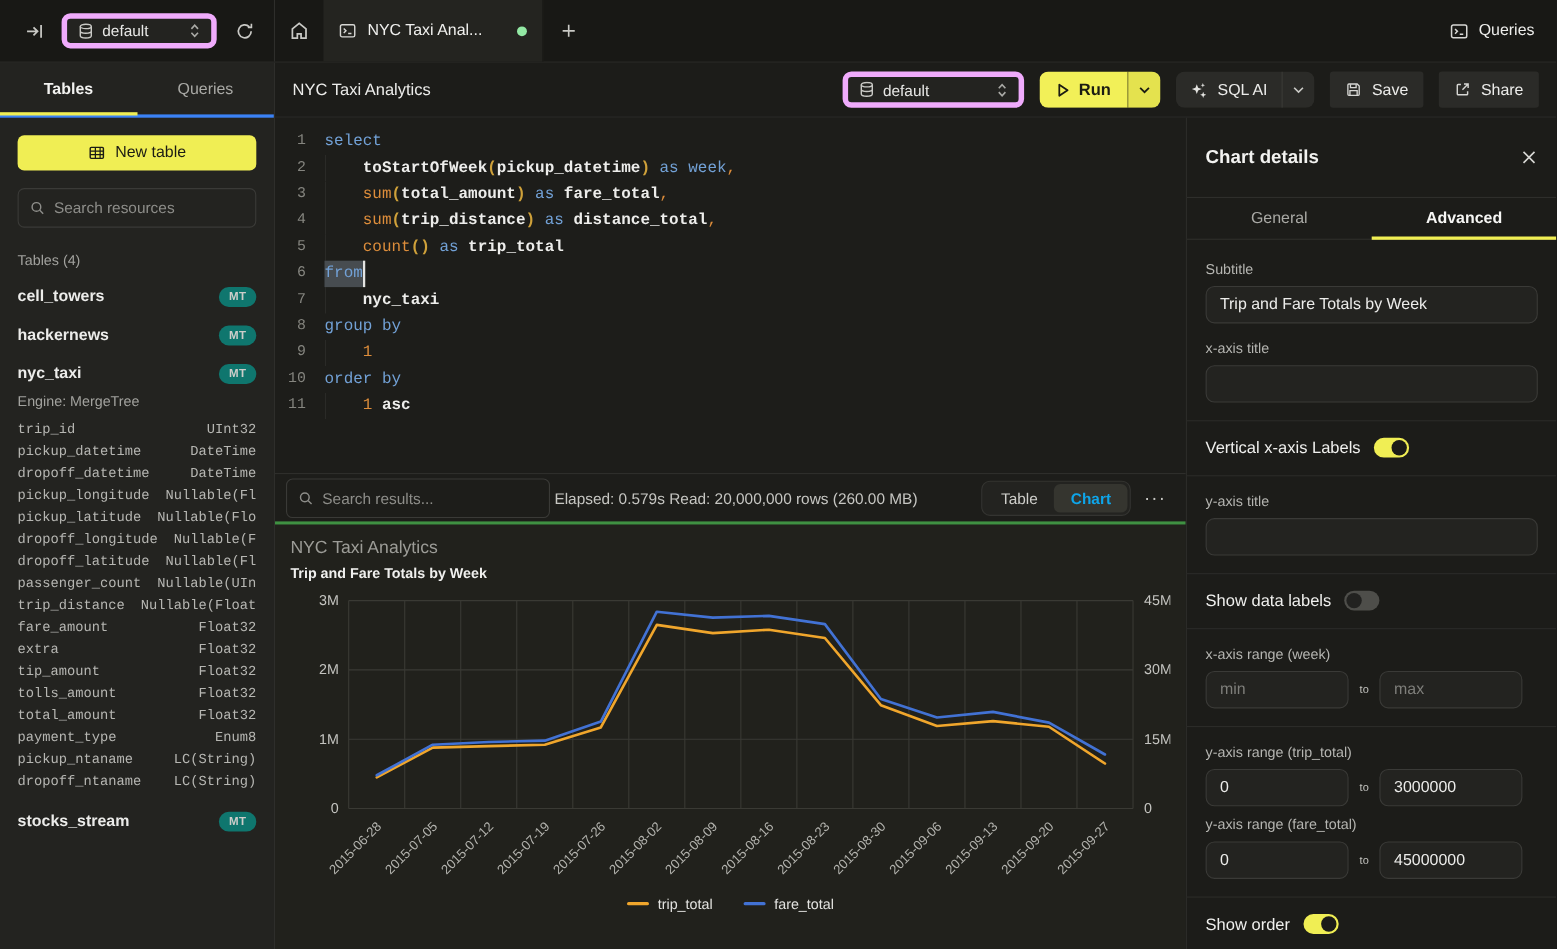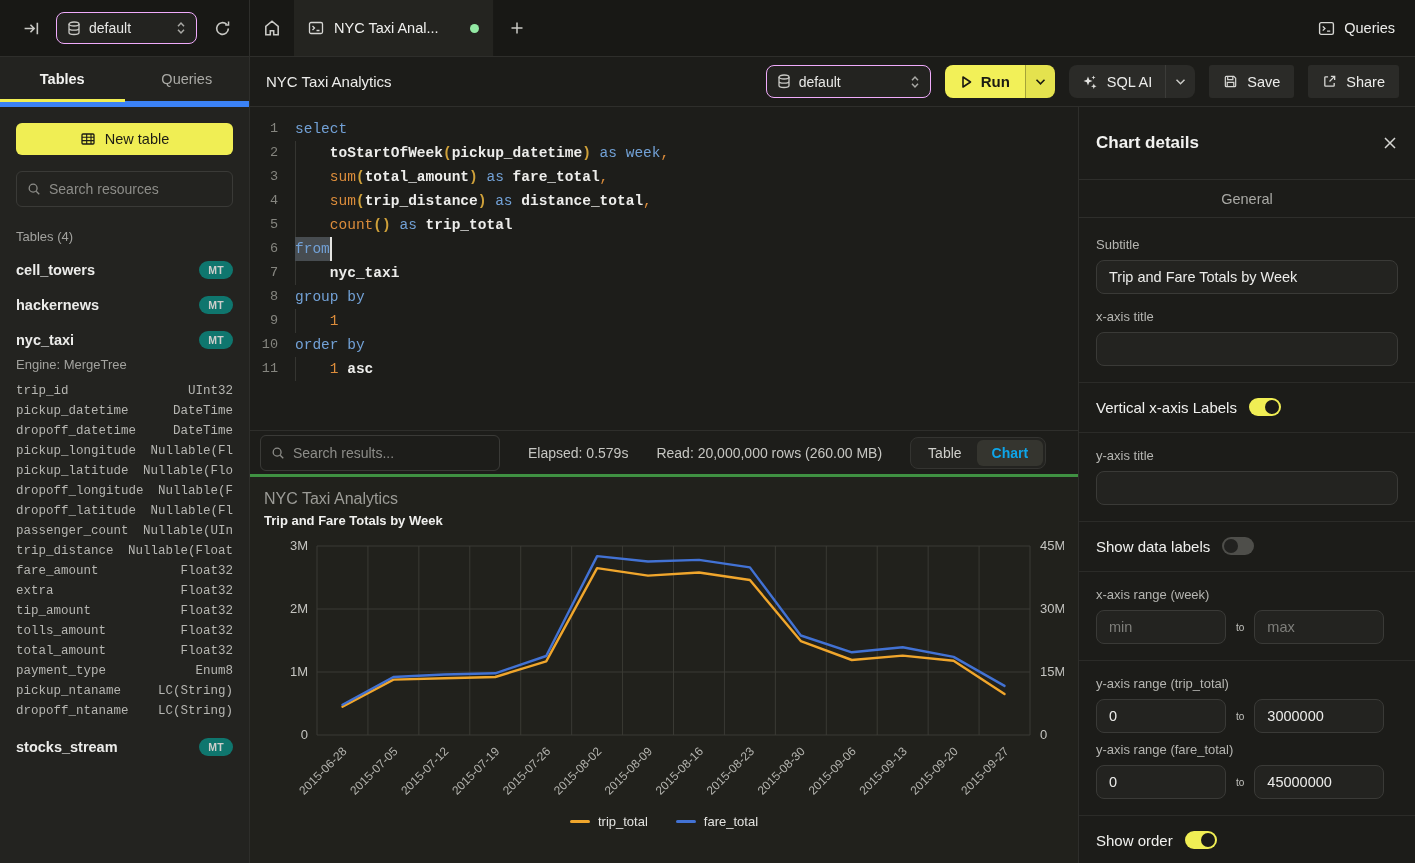--- a/index.html
+++ b/index.html
@@ -8,41 +8,41 @@
     background:#1b1b18; color:#e8e8e6;
     font-family:"Liberation Sans", sans-serif; font-size:14px;
     -webkit-font-smoothing:antialiased;
   }
   .app { width:1415px; height:863px; display:flex; flex-direction:column; }
 
   
   .topbar { height:57px; background:#181815; border-bottom:1px solid #2e2e2b; display:flex; flex-shrink:0; }
   .topbar-left { width:250px; display:flex; align-items:center; gap:10px; padding:0 12px 0 16px; border-right:1px solid #2e2e2b; }
   .icon-btn { background:none; border:none; color:#c9c9c5; display:flex; align-items:center; justify-content:center; width:30px; height:30px; cursor:pointer; }
-  .select { display:flex; align-items:center; gap:8px; background:#232320; border:1px solid #f0abfc; border-radius:8px; height:32px; padding:0 10px; color:#e8e8e6; cursor:pointer; }
+  .select { display:flex; align-items:center; gap:8px; background:#232320; border:5px solid #f0abfc; border-radius:8px; height:32px; padding:0 10px; color:#e8e8e6; cursor:pointer; }
   .db-select-top { flex:1; }
   .select .grow { flex:1; }
   .topbar-right { flex:1; display:flex; align-items:stretch; }
   .home-btn { width:44px; border:none; background:none; color:#c9c9c5; display:flex; align-items:center; justify-content:center; cursor:pointer; }
   .tab { width:200px; background:#242420; display:flex; align-items:center; gap:10px; padding:0 14px; border-right:1px solid #191916; cursor:pointer; }
   .tab-label { font-size:14.5px; color:#f0f0ee; white-space:nowrap; overflow:hidden; }
   .tab-dot { width:9px; height:9px; border-radius:50%; background:#93e9a4; margin-left:auto; flex-shrink:0; }
   .plus-btn { width:46px; border:none; background:none; color:#c9c9c5; display:flex; align-items:center; justify-content:center; cursor:pointer; }
   .queries-btn { margin-left:auto; margin-right:20px; border:none; background:none; color:#ececea; display:flex; align-items:center; gap:9px; font-size:14.5px; cursor:pointer; }
 
   
   .main { flex:1; display:flex; min-height:0; }
   .sidebar { width:250px; flex-shrink:0; background:#232320; border-right:1px solid #2e2e2b; display:flex; flex-direction:column; overflow:hidden; }
   .content { flex:1; display:flex; flex-direction:column; min-width:0; }
   .work { flex:1; display:flex; min-height:0; }
   .center { width:828px; flex-shrink:0; display:flex; flex-direction:column; min-height:0; }
   .panel { width:337px; flex-shrink:0; background:#1c1c19; border-left:1px solid #2e2e2b; overflow:hidden; }
 
   
-  .side-tabs { height:50px; display:flex; border-bottom:6px solid #3b82f6; flex-shrink:0; }
+  .side-tabs { height:50px; display:flex; border-bottom:3px solid #3b82f6; flex-shrink:0; }
   .side-tab { flex:1; display:flex; align-items:center; justify-content:center; font-size:14.5px; color:#a9a9a5; position:relative; cursor:pointer; }
   .side-tab.active { color:#f2f2f0; font-weight:700; }
   .side-tab.active::after { content:""; position:absolute; left:0; right:0; bottom:-1px; height:3px; background:#f0ee54; }
   .side-body { padding:16px; overflow:hidden; }
   .new-table-btn { width:100%; height:32px; background:#f0ee54; color:#1c1c14; border:none; border-radius:6px; font-size:14.5px; font-weight:500; display:flex; align-items:center; justify-content:center; gap:9px; cursor:pointer; font-family:"Liberation Sans",sans-serif; }
   .search-box { margin-top:16px; height:36px; border:1px solid #3a3a37; border-radius:6px; display:flex; align-items:center; gap:8px; padding:0 10px; color:#8d8d89; }
   .search-box input { background:none; border:none; outline:none; color:#e8e8e6; font-size:14px; width:100%; font-family:"Liberation Sans",sans-serif; }
   .search-box input::placeholder { color:#8d8d89; }
   .side-section { margin-top:22px; font-size:13px; color:#a2a29e; }
   .table-row { display:flex; align-items:center; justify-content:space-between; margin-top:17px; cursor:pointer; }
@@ -71,21 +71,21 @@
   .tok-kw { color:#72a1d6; }
   .tok-fn { color:#dd8d3b; }
   .tok-id { color:#ededeb; font-weight:700; }
   .tok-pr { color:#cfa13a; font-weight:700; }
   .tok-pu { color:#dd8d3b; }
   .tok-nu { color:#dd8d3b; }
   .tok-sel { background:#474c50; border-right:2px solid #e4e4e2; }
   .ind { box-shadow:inset 1px 0 0 #353531; }
 
   
-  .results { height:47px; border-top:1px solid #2e2e2b; background:#1d1d1a; display:flex; align-items:center; padding:0 10px; gap:28px; border-bottom:3px solid #3f9142; flex-shrink:0; }
+  .results { height:47px; border-top:1px solid #2e2e2b; background:#1d1d1a; display:flex; align-items:center; padding:0 10px; gap:4px; border-bottom:3px solid #3f9142; flex-shrink:0; }
   .results .search-box { margin-top:0; width:240px; flex-shrink:0; }
   .meta { color:#c6c6c2; font-size:14px; white-space:nowrap; }
   .seg { margin-left:auto; display:flex; background:#232320; border:1px solid #343431; border-radius:8px; padding:2px; }
   .seg-opt { padding:5px 15px; border-radius:6px; font-size:14px; color:#cfcfcb; cursor:pointer; }
   .seg-opt.active { background:#35352f; color:#0ea5e9; font-weight:700; }
   .more-btn { background:none; border:none; color:#c9c9c5; font-size:17px; letter-spacing:1px; padding:0 8px; cursor:pointer; }
 
   
   .chart-area { flex:1; background:#21211c; padding:13px 14px 6px 14px; display:flex; flex-direction:column; min-height:0; }
   .chart-title { font-size:16px; color:#9c9c97; }
@@ -451,20 +451,21 @@
           <div class="panel-header">
             <div class="panel-title">Chart details</div>
             <button class="close-btn">
               <svg class="ic" width="16" height="16" viewBox="0 0 16 16" fill="none" stroke="currentColor" stroke-width="1.5">
                   <path d="m3 3 10 10M13 3 3 13"></path>
                 </svg>
             </button>
           </div>
           <div class="panel-tabs">
             <div class="panel-tab">General</div>
+            <div class="panel-tab active">Advanced</div>
           </div>
           <div class="panel-body">
             <div class="fgroup">
               <div class="flabel">Subtitle</div>
               <input class="finput" value="Trip and Fare Totals by Week" style="">
             </div>
             <div class="fgroup">
               <div class="flabel">x-axis title</div>
               <input class="finput" value="" style="">
             </div>

